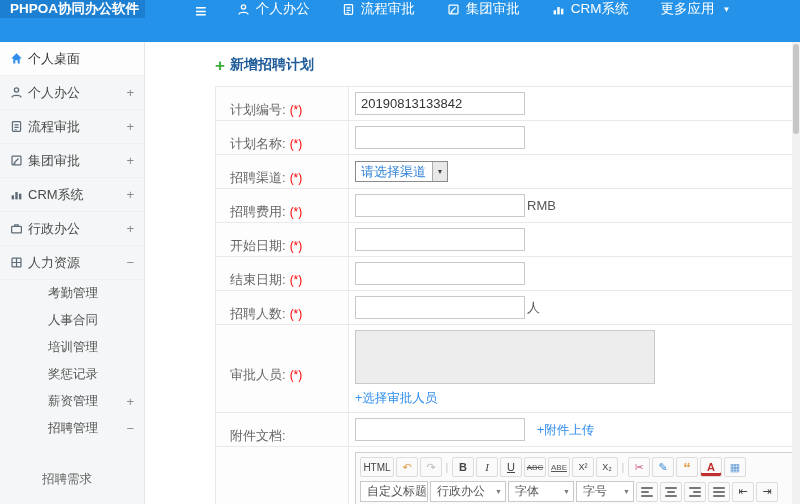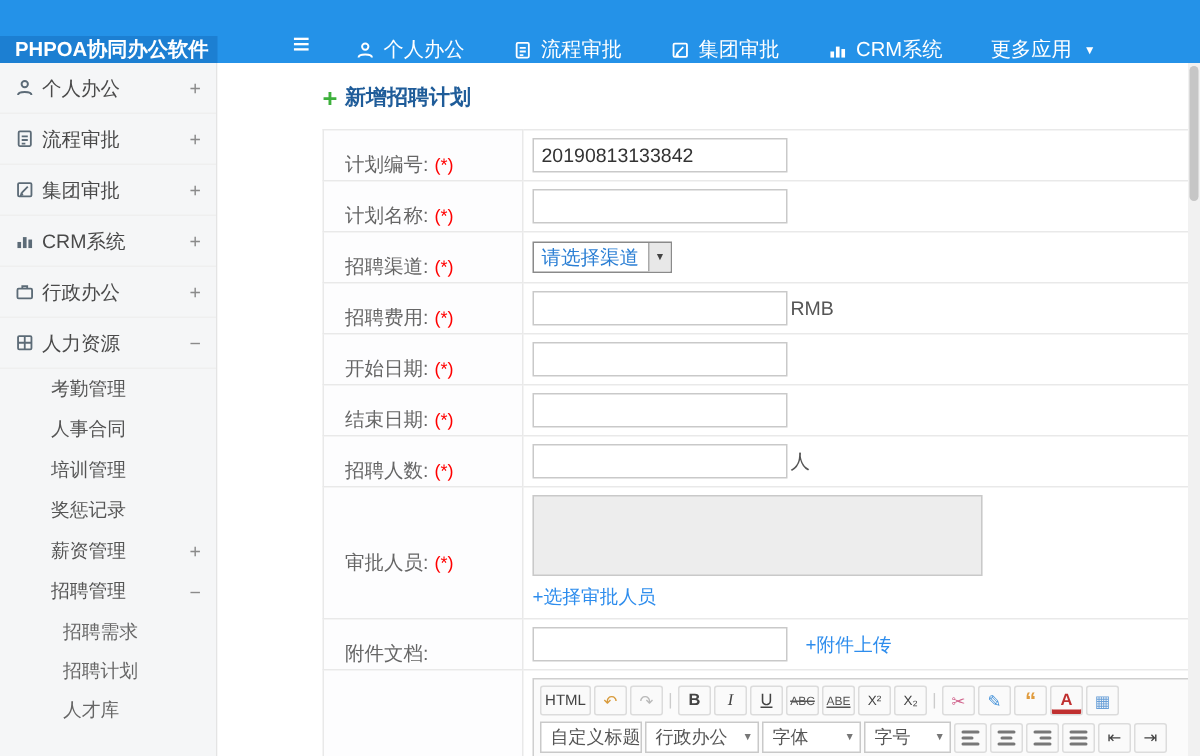--- a/index.html
+++ b/index.html
@@ -1,43 +1,43 @@
 <!DOCTYPE html>
 <html><head>
 <meta charset="utf-8">
 <style>
   * { margin:0; padding:0; box-sizing:border-box; }
   html,body { width:800px; height:504px; overflow:hidden; }
   body { font-family:"Liberation Sans", sans-serif; background:#fff; font-size:13px; color:#333; }
   .screen { position:relative; width:800px; height:504px; overflow:hidden; }
 
   
-  .topbar { display:flex; align-items:flex-end; height:42px; background:#2492e8; color:#fff; }
+  .topbar { display:flex; align-items:flex-start; height:42px; background:#2492e8; color:#fff; }
   .logo { width:145px; background:#1c7fd2; display:flex; align-items:center; padding-left:10px;
           font-size:13.5px; font-weight:bold; letter-spacing:0; white-space:nowrap; }
   .hamburger { display:flex; align-items:center; margin-left:50px; font-size:20px; cursor:pointer; }
   .top-nav { display:flex; align-items:center; gap:32px; margin-left:30px; }
   .top-nav .nav-item { display:flex; align-items:center; gap:6px; font-size:13.5px; cursor:pointer; white-space:nowrap; }
   .top-nav svg { display:block; }
   .nav-caret { font-size:8px; margin-left:2px; }
 
   
   .layout { display:flex; height:462px; }
   .sidebar { width:145px; background:#f5f6f7; border-right:1px solid #e4e4e4; flex:none; overflow:hidden; }
   .main { flex:1; background:#fff; padding:14px 0 0 70px; overflow:hidden; position:relative; }
 
   
   .side-item { display:flex; align-items:center; height:34px; padding:0 10px; cursor:pointer; color:#4a4a4a; }
   .side-item.lvl0 { border-bottom:1px solid #efefef; }
   .side-item.active { background:#fdfdfd; color:#333; }
   .side-item .s-icon { width:18px; display:flex; align-items:center; flex:none; }
   .side-item .s-label { flex:1; font-size:13px; white-space:nowrap; overflow:hidden; }
   .side-item .s-toggle { width:12px; text-align:right; color:#8a8a8a; font-size:13px; }
-  .side-item.lvl1 { height:27px; padding-left:34px; border-bottom:none; font-size:12.5px; color:#555; }
-  .side-item.lvl2 { height:26px; padding-left:42px; border-bottom:none; font-size:12.5px; color:#666; }
+  .side-item.lvl1 { height:27px; padding-left:48px; border-bottom:none; font-size:12.5px; color:#555; }
+  .side-item.lvl2 { height:26px; padding-left:42px; border-bottom:none; font-size:12.5px; color:#666;margin-top:24px; }
   .side-item.lvl1 .s-label, .side-item.lvl2 .s-label { font-size:12.5px; }
 
   
   .page-title { display:flex; align-items:center; gap:5px; margin-bottom:12px; }
   .plus-ico { color:#3db03c; font-size:17px; font-weight:bold; line-height:1; }
   .page-title h1 { font-size:14px; color:#1f5c99; font-weight:bold; }
 
   
   table.form { border-collapse:collapse; width:660px; }
   table.form td { border-bottom:1px solid #e9e9e9; vertical-align:middle; }
@@ -146,20 +146,29 @@
       <div class="nav-item">
         <span>更多应用</span>
         <span class="nav-caret">▼</span>
       </div>
     </nav>
   </header>
 
   <div class="layout">
 
     <aside class="sidebar">
+      <div class="side-item lvl0 active">
+        <span class="s-icon">
+          <svg width="13" height="13" viewBox="0 0 16 16" fill="#2e8ded">
+              <path d="M8 1.5L14.5 8H12v6H9.5v-4h-3v4H4V8H1.5z"></path>
+            </svg>
+        </span>
+        <span class="s-label">个人桌面</span>
+        <span class="s-toggle"></span>
+      </div>
       <div class="side-item lvl0">
         <span class="s-icon">
           <svg width="13" height="13" viewBox="0 0 16 16" fill="none" stroke="#5c6b77" stroke-width="1.6">
               <circle cx="8" cy="5" r="2.6"></circle>
               <path d="M2.5 14c0-3.4 11-3.4 11 0"></path>
             </svg>
         </span>
         <span class="s-label">个人办公</span>
         <span class="s-toggle">+</span>
       </div>

